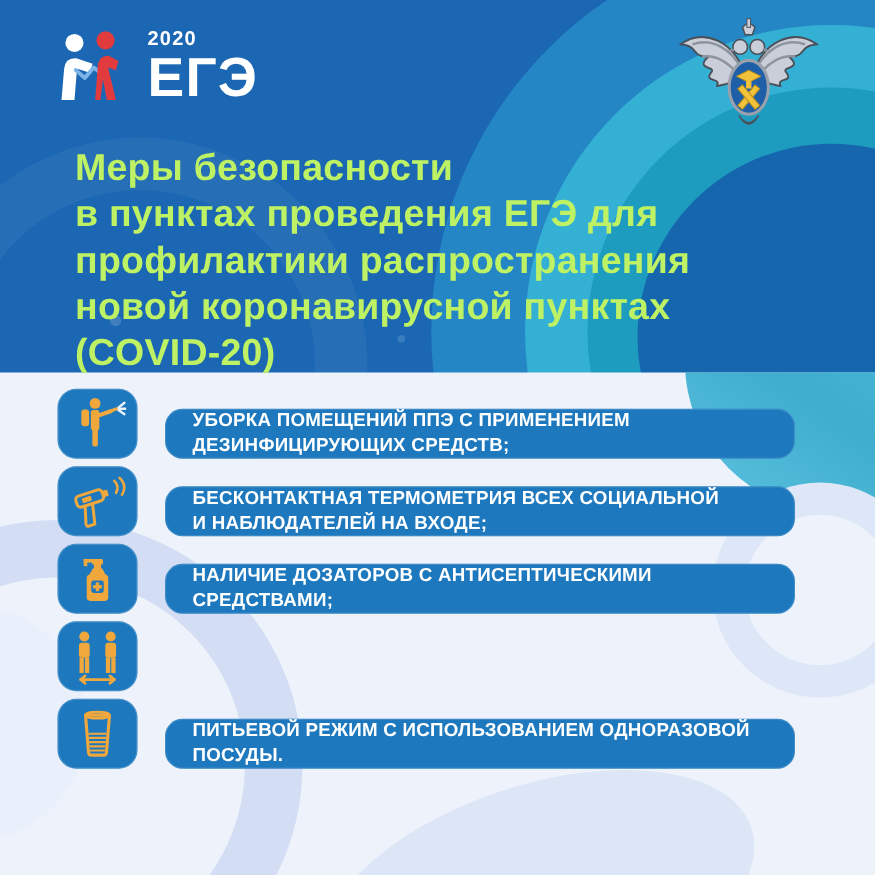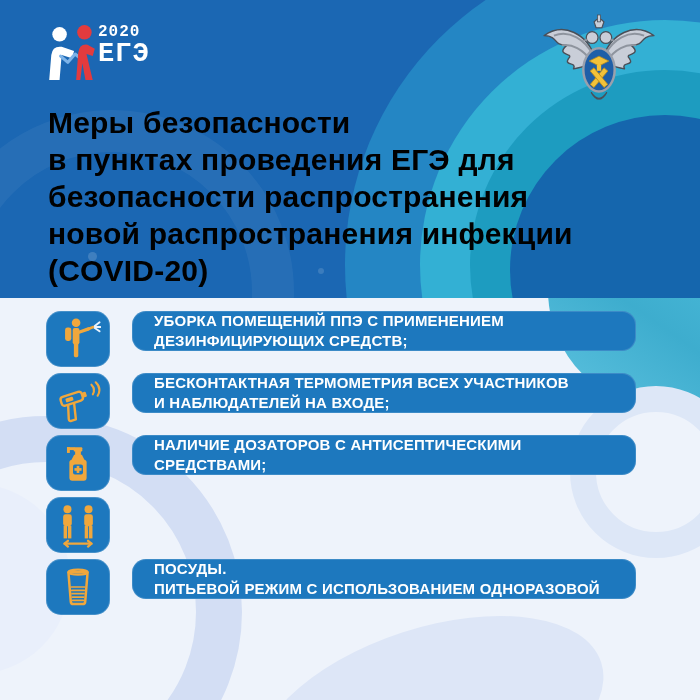--- a/index.html
+++ b/index.html
@@ -13,43 +13,43 @@
   .circ{position:absolute;border-radius:50%;}
   .c1{left:345px;top:-55px;width:640px;height:640px;background:#2486c4;}
   .c2{left:420px;top:20px;width:490px;height:490px;background:#33b0d4;}
   .c3{left:470px;top:70px;width:390px;height:390px;background:#1d9cc0;}
   .c4{left:510px;top:115px;width:310px;height:310px;background:#1566ad;}
   .hring{left:-70px;top:110px;width:280px;height:280px;border:42px solid rgba(255,255,255,0.05);background:transparent;}
   .hdot1{left:88px;top:252px;width:9px;height:9px;background:rgba(255,255,255,0.16);}
   .hdot2{left:318px;top:268px;width:6px;height:6px;background:rgba(255,255,255,0.14);}
 
   .logo{position:absolute;left:46px;top:24px;display:flex;align-items:flex-start;}
-  .logo-text{margin-left:0;color:#fff;font-weight:bold;line-height:1;font-family:Liberation Mono, monospace;}
+  .logo-text{margin-left:20px;color:#fff;font-weight:bold;line-height:1;}
   .logo-year{display:block;font-size:16px;letter-spacing:1px;margin-bottom:1px;}
-  .logo-brand{display:block;font-size:27px;letter-spacing:1px;}
+  .logo-brand{display:block;font-size:44px;letter-spacing:1px;}
 
   .emblem{position:absolute;right:42px;top:14px;}
 
-  .title{position:absolute;left:44px;top:100px;margin:4px;color:#000000;font-weight:bold;
+  .title{position:absolute;left:44px;top:100px;margin:16px;color:#bef264;font-weight:bold;
          font-size:30px;line-height:37px;letter-spacing:0.2px;z-index:5;}
 
   
   .light{position:absolute;left:0;top:298px;width:700px;height:402px;background:#eef3fb;overflow:hidden;}
   .teal-corner{position:absolute;right:-88px;top:-128px;width:240px;height:240px;border-radius:50%;
                background:linear-gradient(215deg,#3cb9da 20%,#2aa5c9 60%,#4fbedd 100%);opacity:.9;}
   .pale-ring-left{position:absolute;left:-150px;top:118px;width:300px;height:300px;border-radius:50%;
                   border:46px solid #d3def4;background:transparent;}
   .pale-disc-left{position:absolute;left:-120px;top:186px;width:190px;height:190px;border-radius:50%;background:#e9effb;}
   .pale-ring-right{position:absolute;right:-42px;top:88px;width:120px;height:120px;border-radius:50%;
                    border:26px solid #dde7f7;background:transparent;}
   .pale-wave{position:absolute;left:250px;top:330px;width:360px;height:180px;border-radius:50%;
              background:#dde6f7;transform:rotate(-18deg);}
 
   .rows{position:absolute;left:46px;top:13px;width:590px;z-index:3;}
-  .row{display:flex;align-items:flex-start;margin-bottom:6px;height:56px;}
+  .row{display:flex;align-items:flex-end;margin-bottom:6px;height:56px;}
   .tile{width:64px;height:56px;border-radius:15px;background:#1d78be;flex:0 0 64px;
         display:flex;align-items:center;justify-content:center;margin-right:22px;
         box-shadow:0 0 0 1px rgba(255,255,255,0.18) inset;}
   .bar{flex:1;background:#1d78be;border-radius:14px;color:#ffffff;font-weight:bold;
        font-size:15px;line-height:20px;letter-spacing:0.2px;display:flex;flex-direction:column;
        justify-content:center;padding:0 18px 0 22px;
        box-shadow:0 0 0 1px rgba(255,255,255,0.14) inset;}
 </style>
 </head>
 <body>
@@ -104,22 +104,22 @@
       <rect x="57.8" y="52" width="4.4" height="6" fill="#f2c23a"></rect>
       <g fill="#f2c23a" stroke="#b78a1e" stroke-width="0.8">
         <rect x="57.5" y="54" width="5" height="22" transform="rotate(40 60 65)"></rect>
         <rect x="57.5" y="54" width="5" height="22" transform="rotate(-40 60 65)"></rect>
       </g>
     </svg>
 
     <h1 class="title">
       <div>Меры безопасности</div>
       <div>в пунктах проведения ЕГЭ для</div>
-      <div>безопасности распространения</div>
-      <div>новой распространения инфекции</div>
+      <div>профилактики распространения</div>
+      <div>новой коронавирусной пунктах</div>
       <div>(COVID-20)</div>
     </h1>
   </div>
 
   <div class="light">
     <div class="teal-corner"></div>
     <div class="pale-ring-left"></div>
     <div class="pale-disc-left"></div>
     <div class="pale-ring-right"></div>
     <div class="pale-wave"></div>
@@ -160,21 +160,21 @@
               <rect x="12" y="17.7" width="8" height="4.2" rx="1" fill="#f0a73c" stroke="none"></rect>
               <path d="M13 24.5 L9 39 Q8.6 41.5 11 41.5 L16 41.5 L19.5 24.5"></path>
             </g>
             <g fill="none" stroke="#f0a73c" stroke-width="2.2" stroke-linecap="round">
               <path d="M38 7 q4.5 4.5 1.5 10"></path>
               <path d="M42.5 4.5 q6.5 6.5 2 14"></path>
             </g>
           </svg>
         </div>
         <div class="bar">
-          <div>БЕСКОНТАКТНАЯ ТЕРМОМЕТРИЯ ВСЕХ УЧАСТНИКОВ</div>
+          <div>БЕСКОНТАКТНАЯ ТЕРМОМЕТРИЯ ВСЕХ СОЦИАЛЬНОЙ</div>
           <div>И НАБЛЮДАТЕЛЕЙ НА ВХОДЕ;</div>
         </div>
       </div>
 
       <div class="row">
         <div class="tile">
           <svg width="46" height="46" viewBox="0 0 48 48">
             <g fill="#f0a73c">
               <path d="M17 21 L20 15.5 H28 L31 21 Z"></path>
               <rect x="15" y="20.5" width="18" height="22" rx="3"></rect>
@@ -224,20 +224,20 @@
             <g stroke="#f0a73c" stroke-width="1.8" stroke-linecap="round">
               <path d="M17.2 24 H30.8"></path>
               <path d="M17.5 27.5 H30.5"></path>
               <path d="M17.8 31 H30.2"></path>
               <path d="M18.1 34.5 H29.9"></path>
               <path d="M18.4 38 H29.6"></path>
             </g>
           </svg>
         </div>
         <div class="bar">
+          <div>ПИТЬЕВОЙ РЕЖИМ С ИСПОЛЬЗОВАНИЕМ ОДНОРАЗОВОЙ</div>
           <div>ПОСУДЫ.</div>
-          <div>ПИТЬЕВОЙ РЕЖИМ С ИСПОЛЬЗОВАНИЕМ ОДНОРАЗОВОЙ</div>
         </div>
       </div>
 
     </div>
   </div>
 </div>
 
 </body></html>

